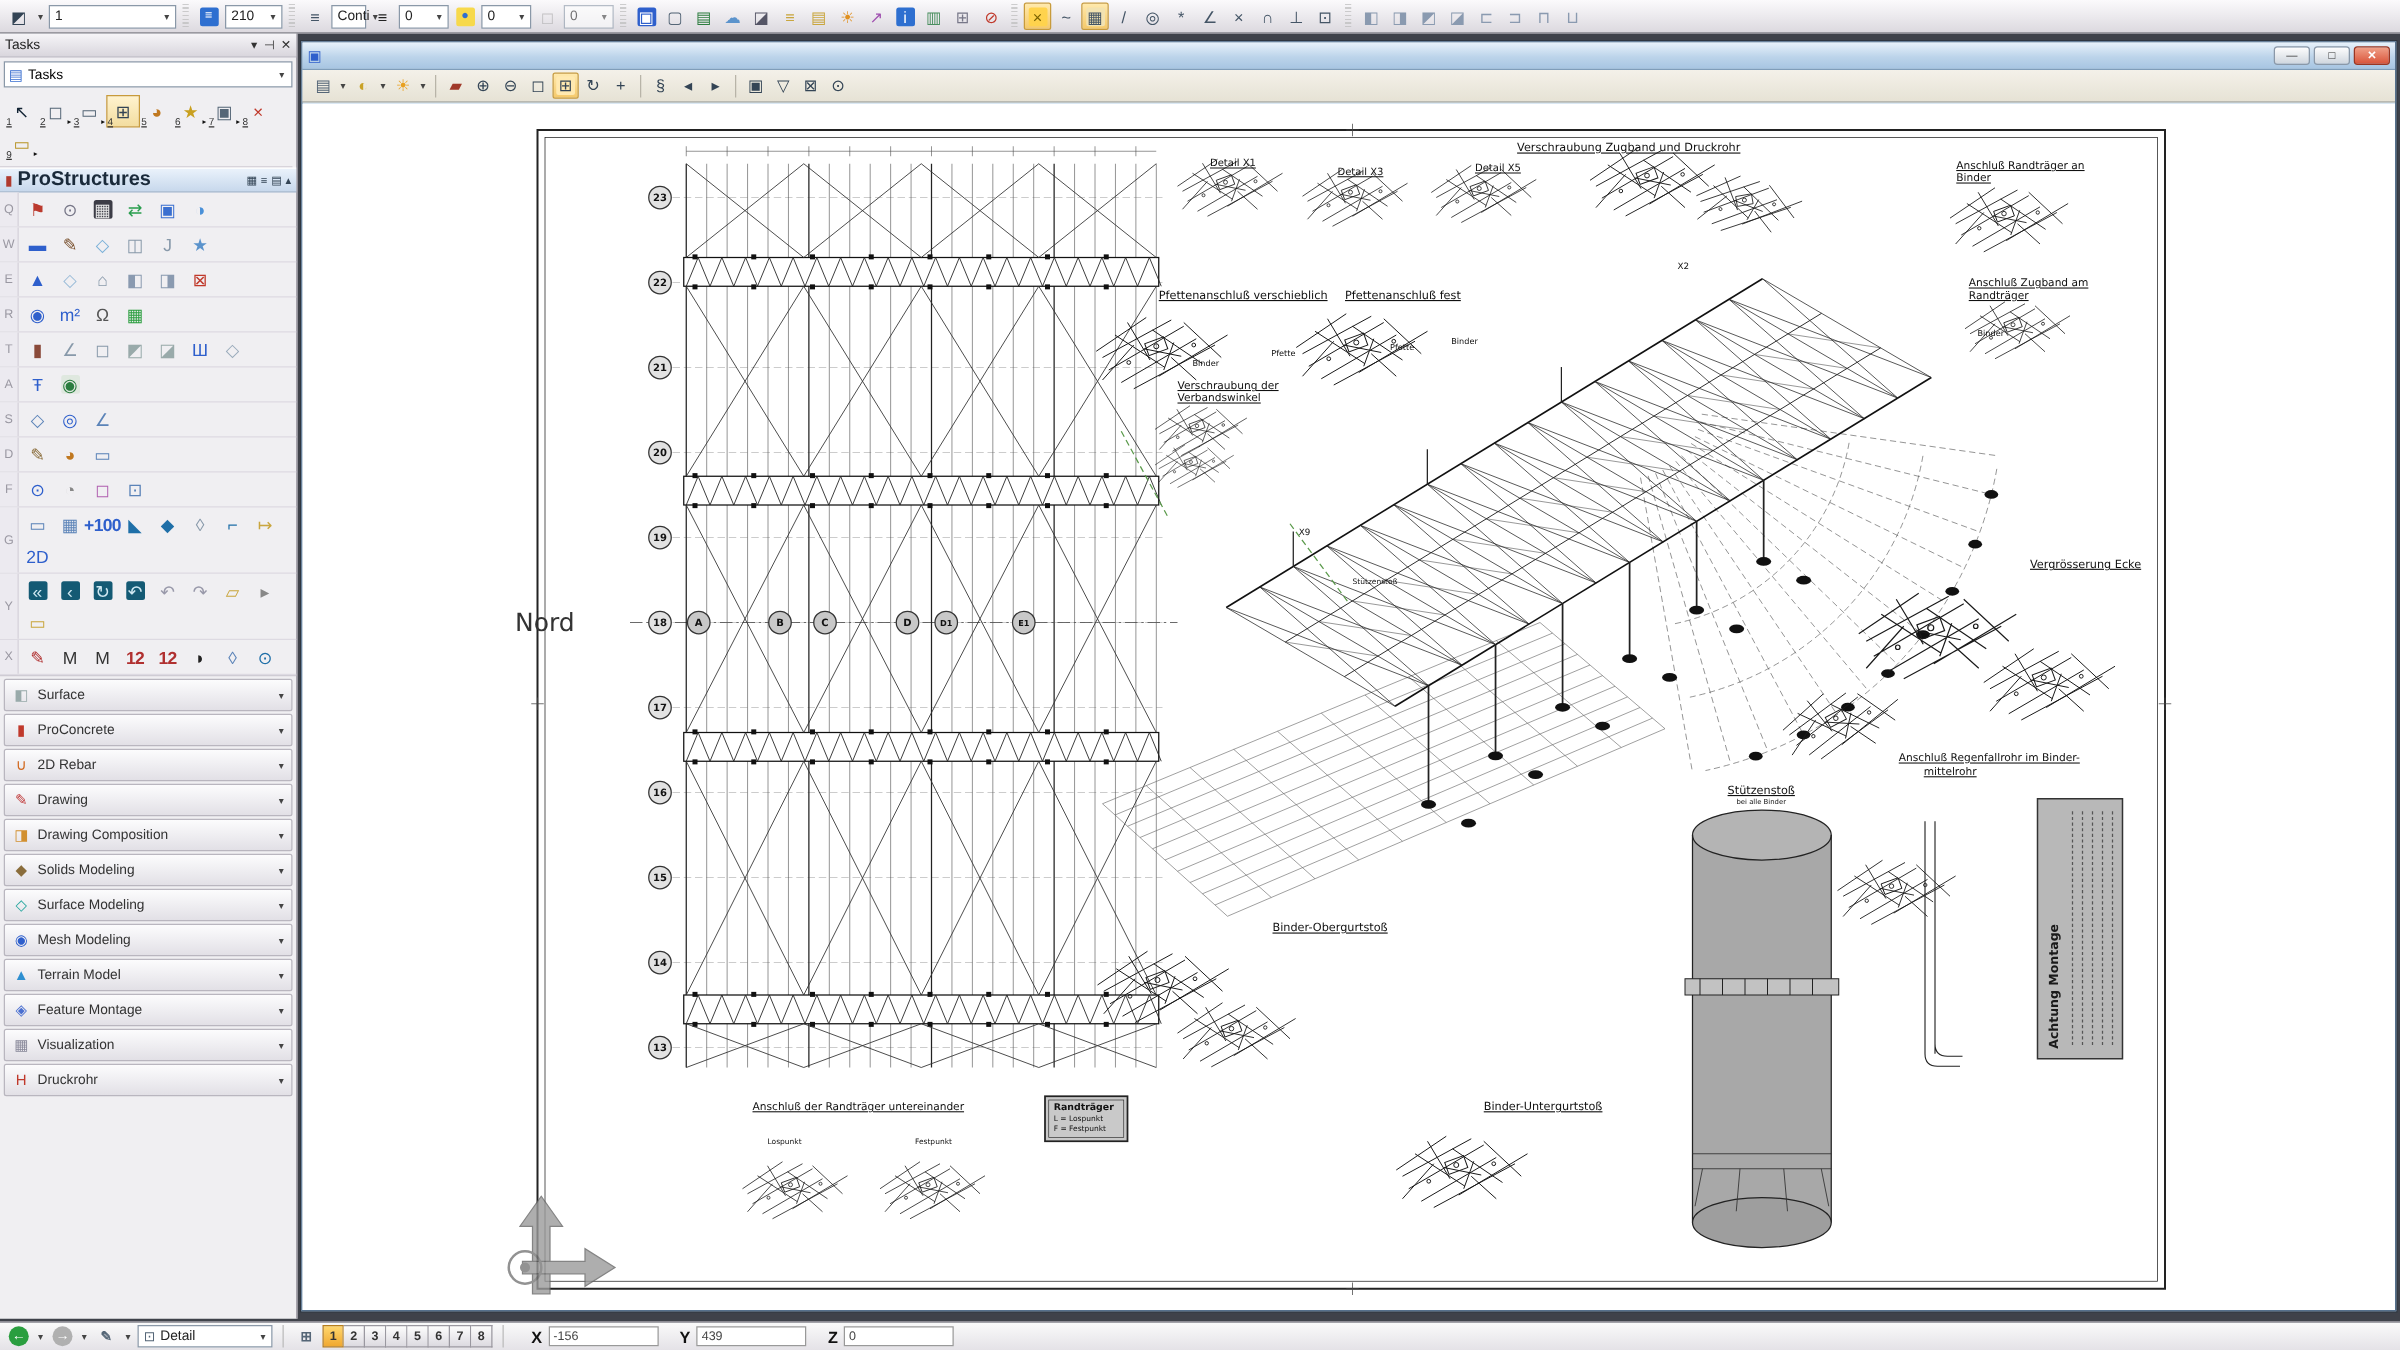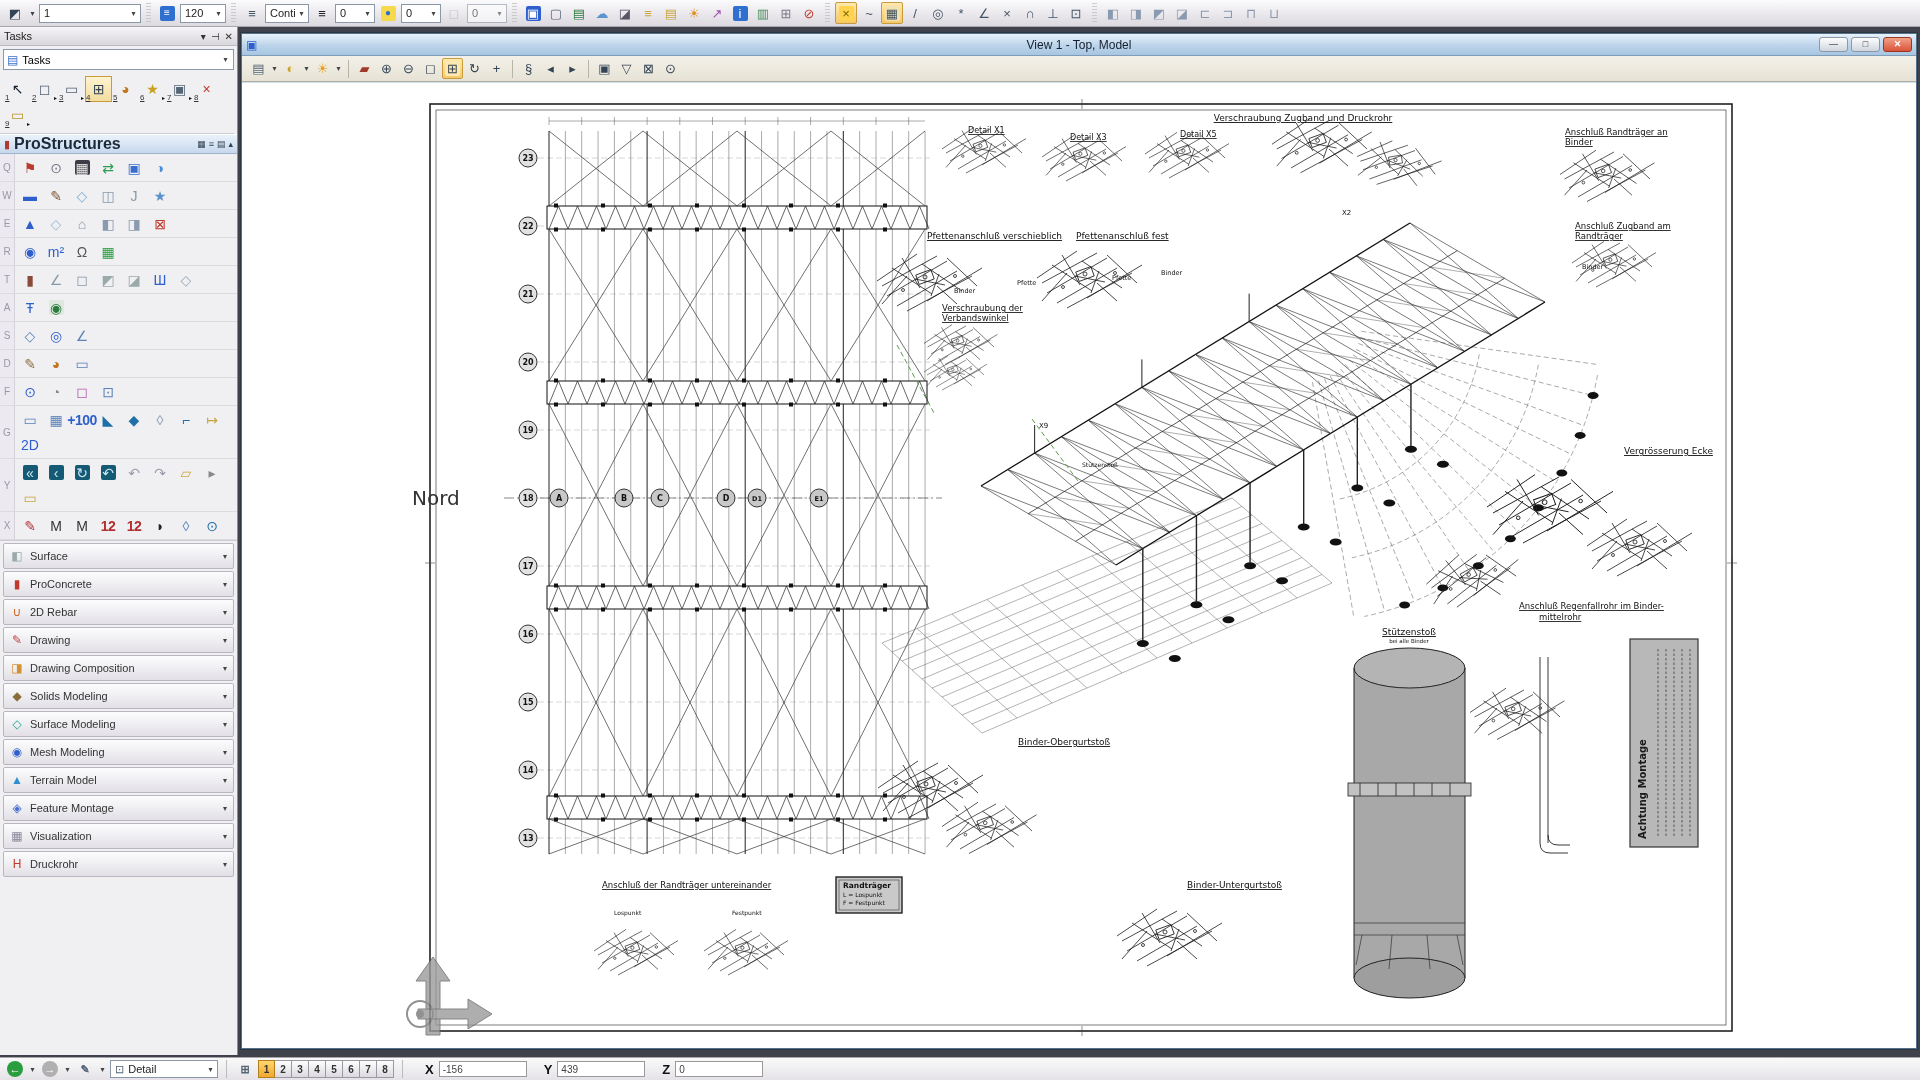--- a/index.html
+++ b/index.html
@@ -107,28 +107,28 @@
   <span class="drop">▾</span>
   <div class="combo" style="width:102px">
     <span>1</span>
     <span class="drop">▾</span>
   </div>
   <span class="grip"></span>
   <span class="tbtn bgchip">
       <span class="g" style="color:#fff;background:#2e6fd0">≡</span>
     </span>
   <div class="combo" style="width:46px">
-    <span>120</span>
+    <span>210</span>
     <span class="drop">▾</span>
   </div>
   <span class="grip"></span>
   <span class="tbtn">
       <span class="g" style="color:#456">≡</span>
     </span>
-  <div class="combo" style="width:44px">
+  <div class="combo" style="width:28px">
     <span>Conti</span>
     <span class="drop">▾</span>
   </div>
   <span class="tbtn">
       <span class="g" style="color:#222;font-weight:bold">≡</span>
     </span>
   <div class="combo" style="width:40px">
     <span>0</span>
     <span class="drop">▾</span>
   </div>
@@ -643,21 +643,20 @@
         <span class="sico" style="color:#c0392b">H</span>
         <span>Druckrohr</span>
         <span class="chev">▾</span>
       </div>
     </div>
 </div>
 
 <div id="viewwin">
   <div id="vtitle">
     <span class="vicon">▣</span>
-    <span class="vtext">View 1 - Top, Model</span>
     <span class="wbtns">
       <span class="wbtn">—</span>
       <span class="wbtn">□</span>
       <span class="wbtn close">✕</span>
     </span>
   </div>
   <div id="vtoolbar">
       <span class="tbtn">
         <span class="g" style="color: rgb(85, 102, 119);">▤</span>
       </span>

